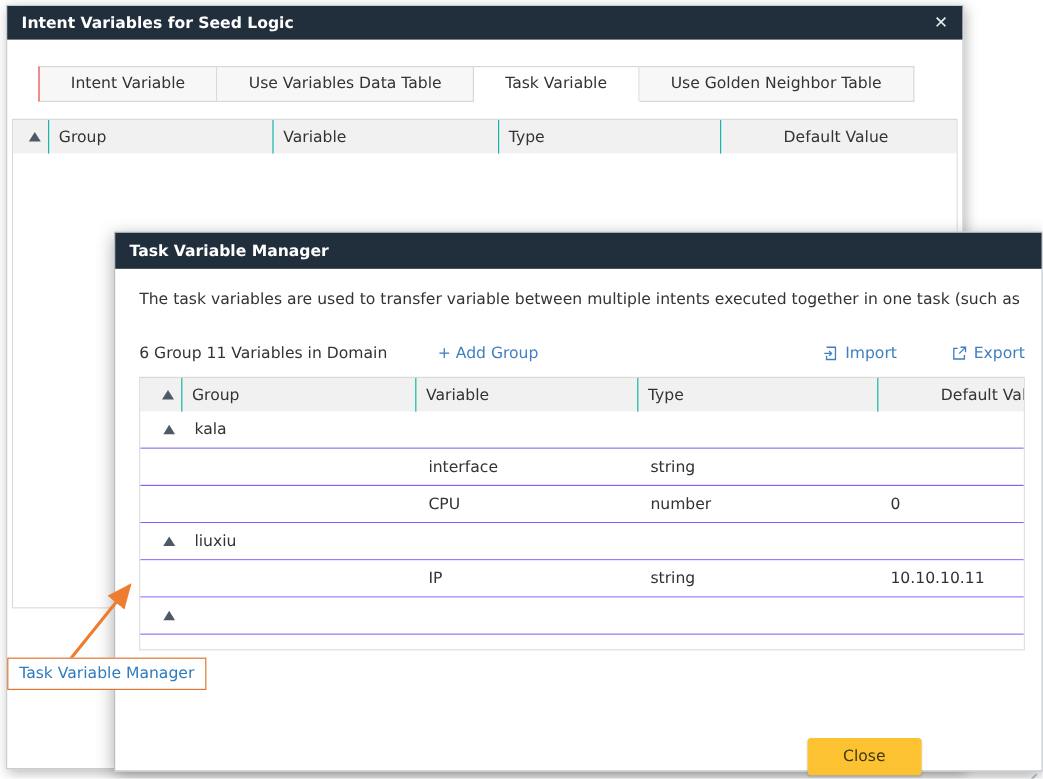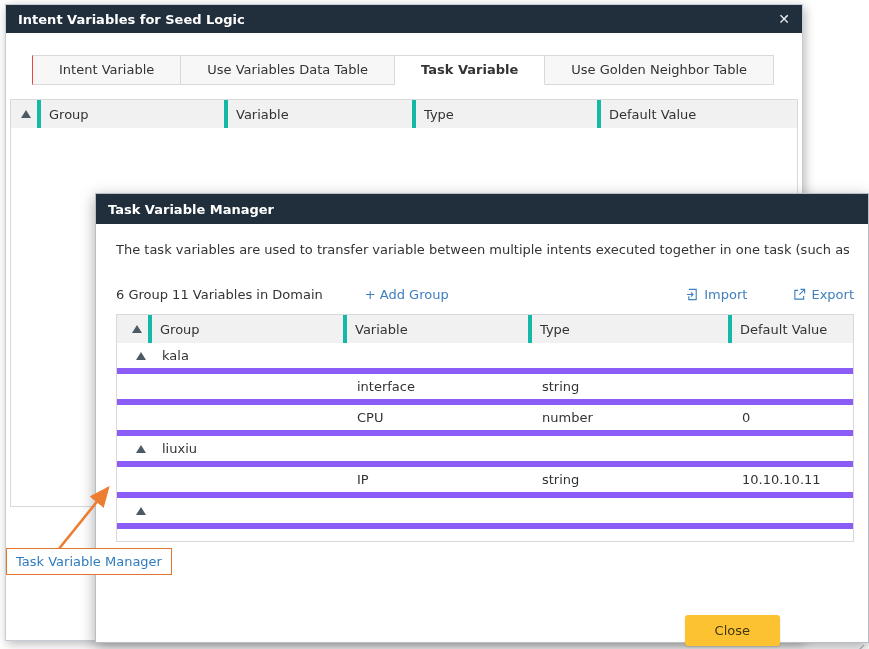--- a/index.html
+++ b/index.html
@@ -13,63 +13,63 @@
 
   
   .dialog { position:absolute; left:5px; top:4px; width:798px; height:637px; background:#fff;
             border:1px solid #c7cdd4; box-shadow:2px 3px 10px rgba(0,0,0,.28); z-index:1; }
   .dlg-body { padding:0 4px; }
 
   .tabs { display:flex; margin:22px 0 0 22px; }
   .tab { height:30px; line-height:28px; padding:0 26px; border:1px solid #d9d9d9; border-left:none;
          background:#f7f7f7; font-size:13px; color:#333; text-align:center; cursor:pointer; white-space:nowrap; }
   .tab:first-child { border-left:1px solid #ef4444; }
-  .tab.active { background:#fff; font-weight:bold; border-bottom-color:#fff; }
+  .tab.active { background:#fff; font-weight:normal; border-bottom-color:#fff; }
 
   .import-row { display:flex; align-items:center; margin-top:14px; font-size:13px; color:#333; min-height:30px; }
   .link { color:#3f7fbf; text-decoration:none; cursor:pointer; }
   .import-row .link { margin-left:6px; }
   .sync-btn { margin-left:auto; margin-right:4px; background:#dbe3ec; color:#67798c; border:none;
               padding:8px 26px; font-size:13px; border-radius:2px; cursor:pointer;
               font-family:"DejaVu Sans","Liberation Sans",sans-serif; }
 
   .grid-outer { display:grid; grid-template-columns:30px 187px 188px 185px 1fr; }
   .grid-mgr   { display:grid; grid-template-columns:35px 195px 185px 200px 1fr; }
   .tbl { border:1px solid #d9d9d9; margin-top:14px; background:#fff; }
   .thead { background:#f1f1f1; height:28px; }
   .th { display:flex; align-items:center; padding:0 8px; font-size:13px; color:#333;
-        border-right:4px solid #14b8a6; overflow:hidden; white-space:nowrap; }
-  .th:last-child { border-right:none; }
+        border-right:1px solid #14b8a6; overflow:hidden; white-space:nowrap; }
+  .th:last-child { border-right:none;margin-left:44px; }
   .th.expander-col { justify-content:flex-end; padding-right:6px; }
   .tbody-empty { height:378px; background:#fff; }
 
   .tri { width:0; height:0; border-left:5px solid transparent; border-right:5px solid transparent;
          border-bottom:8px solid #4d5a66; display:inline-block; cursor:pointer; }
 
   
   .modal { position:absolute; left:95px; top:193px; width:774px; height:450px; background:#fff;
            border:1px solid #b7bec6; box-shadow:0 4px 14px rgba(0,0,0,.35); z-index:2; }
   .modal .dlg-header { height:30px; }
   .modal-body { position:relative; padding:0 14px 0 20px; height:420px; }
   .desc { margin-top:18px; font-size:13px; color:#333; white-space:nowrap; overflow:hidden; }
   .summary-row { display:flex; align-items:center; margin-top:30px; font-size:13px; color:#333; }
   .add-group { margin-left:42px; }
   .right-links { margin-left:auto; display:flex; gap:46px; align-items:center; }
   .icon-link { display:flex; align-items:center; gap:5px; font-size:13px; }
   .icon-link svg { display:block; }
 
   .tbl-mgr { margin-top:12px; border:1px solid #d9d9d9; }
-  .row { height:31px; align-items:center; border-bottom:6px solid #8b5cf6; background:#fff;
+  .row { height:31px; align-items:center; border-bottom:1px solid #8b5cf6; background:#fff;
          font-size:13px; color:#333; cursor:default; }
   .row:last-of-type { border-bottom:none; }
   .cell { padding:0 10px; overflow:hidden; white-space:nowrap; }
   .cell-expander { display:flex; justify-content:flex-end; padding-right:6px; }
   .tbl-space { height:12px; background:#fff; }
 
-  .close-btn { position:absolute; right:88px; bottom:16px; background:#fcc231; border:none;
+  .close-btn { position:absolute; right:100px; bottom:16px; background:#fcc231; border:none;
                border-radius:3px; padding:8px 30px; font-size:13px; color:#40370f; cursor:pointer;
                font-family:"DejaVu Sans","Liberation Sans",sans-serif; box-shadow:0 1px 2px rgba(0,0,0,.15); }
   .resize-handle { position:absolute; right:3px; bottom:3px; cursor:nwse-resize; }
 
   
   .anno-arrow { position:absolute; left:42px; top:476px; z-index:3; pointer-events:none; }
   .callout { position:absolute; left:6px; top:548px; z-index:3; background:#fff;
              border:1px solid #e0762f; color:#2f7bbf; font-size:13px; padding:5px 9px; }
 </style>
 </head>

